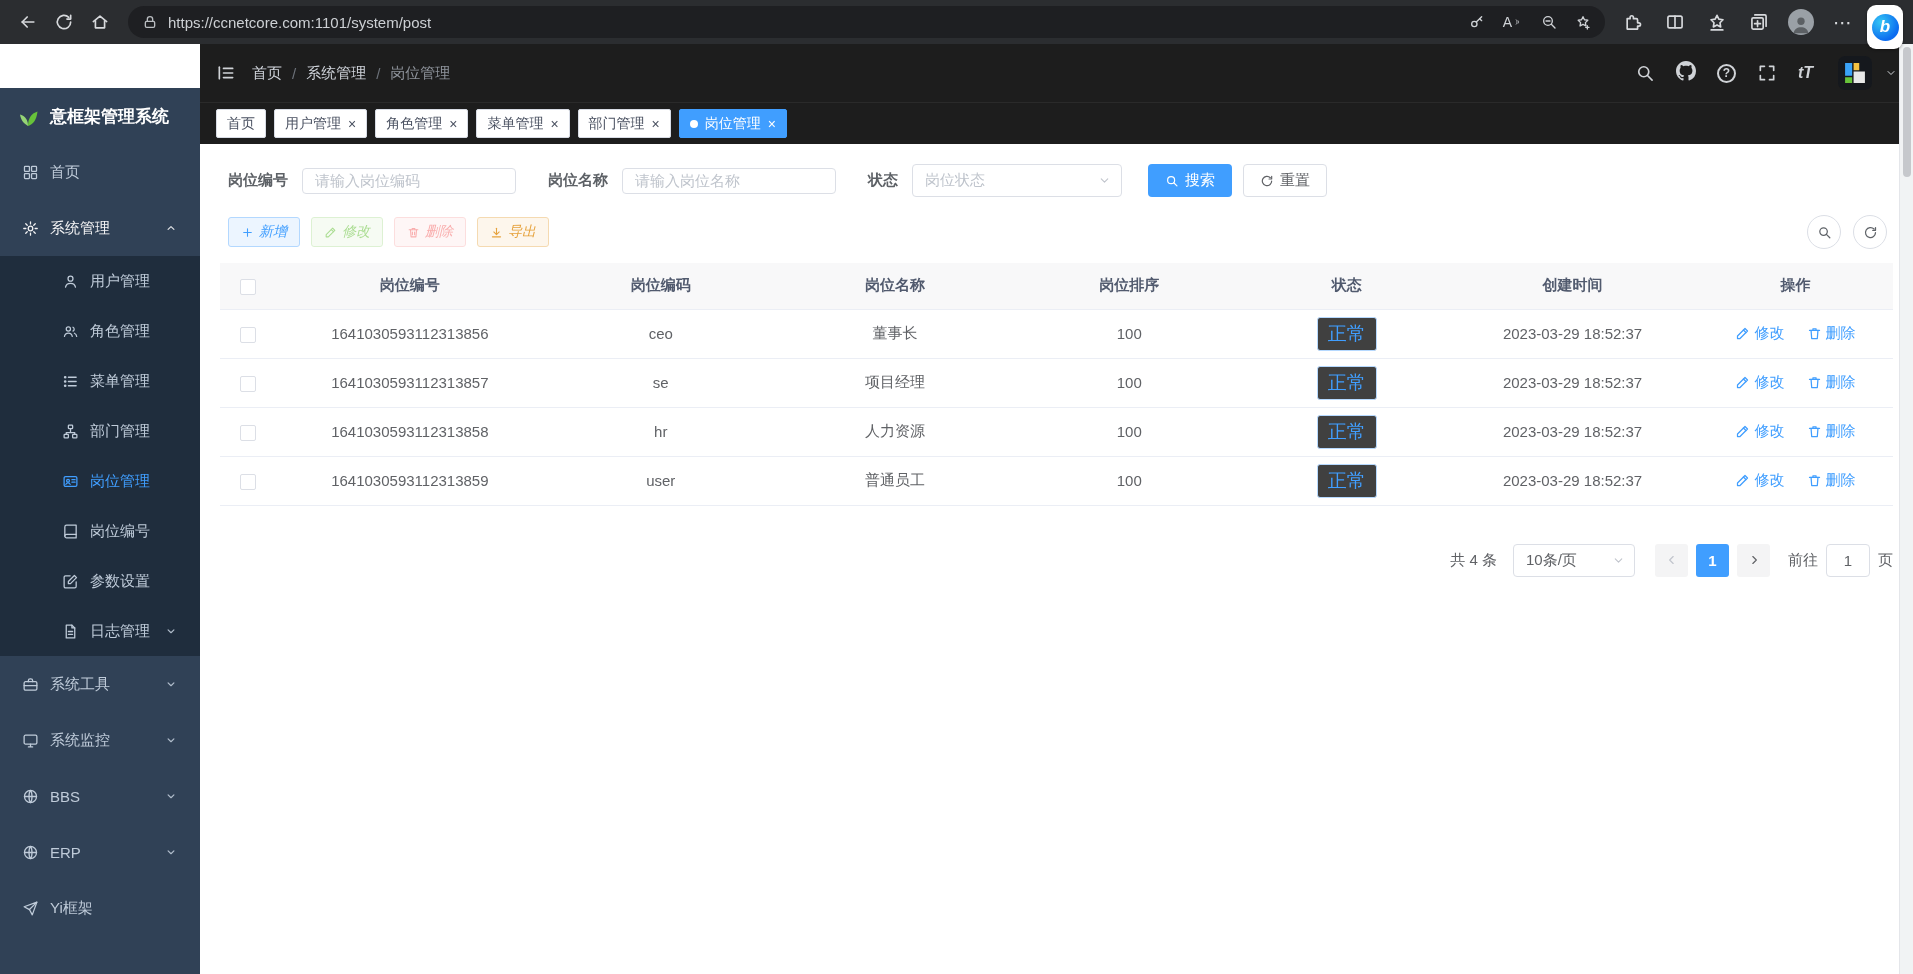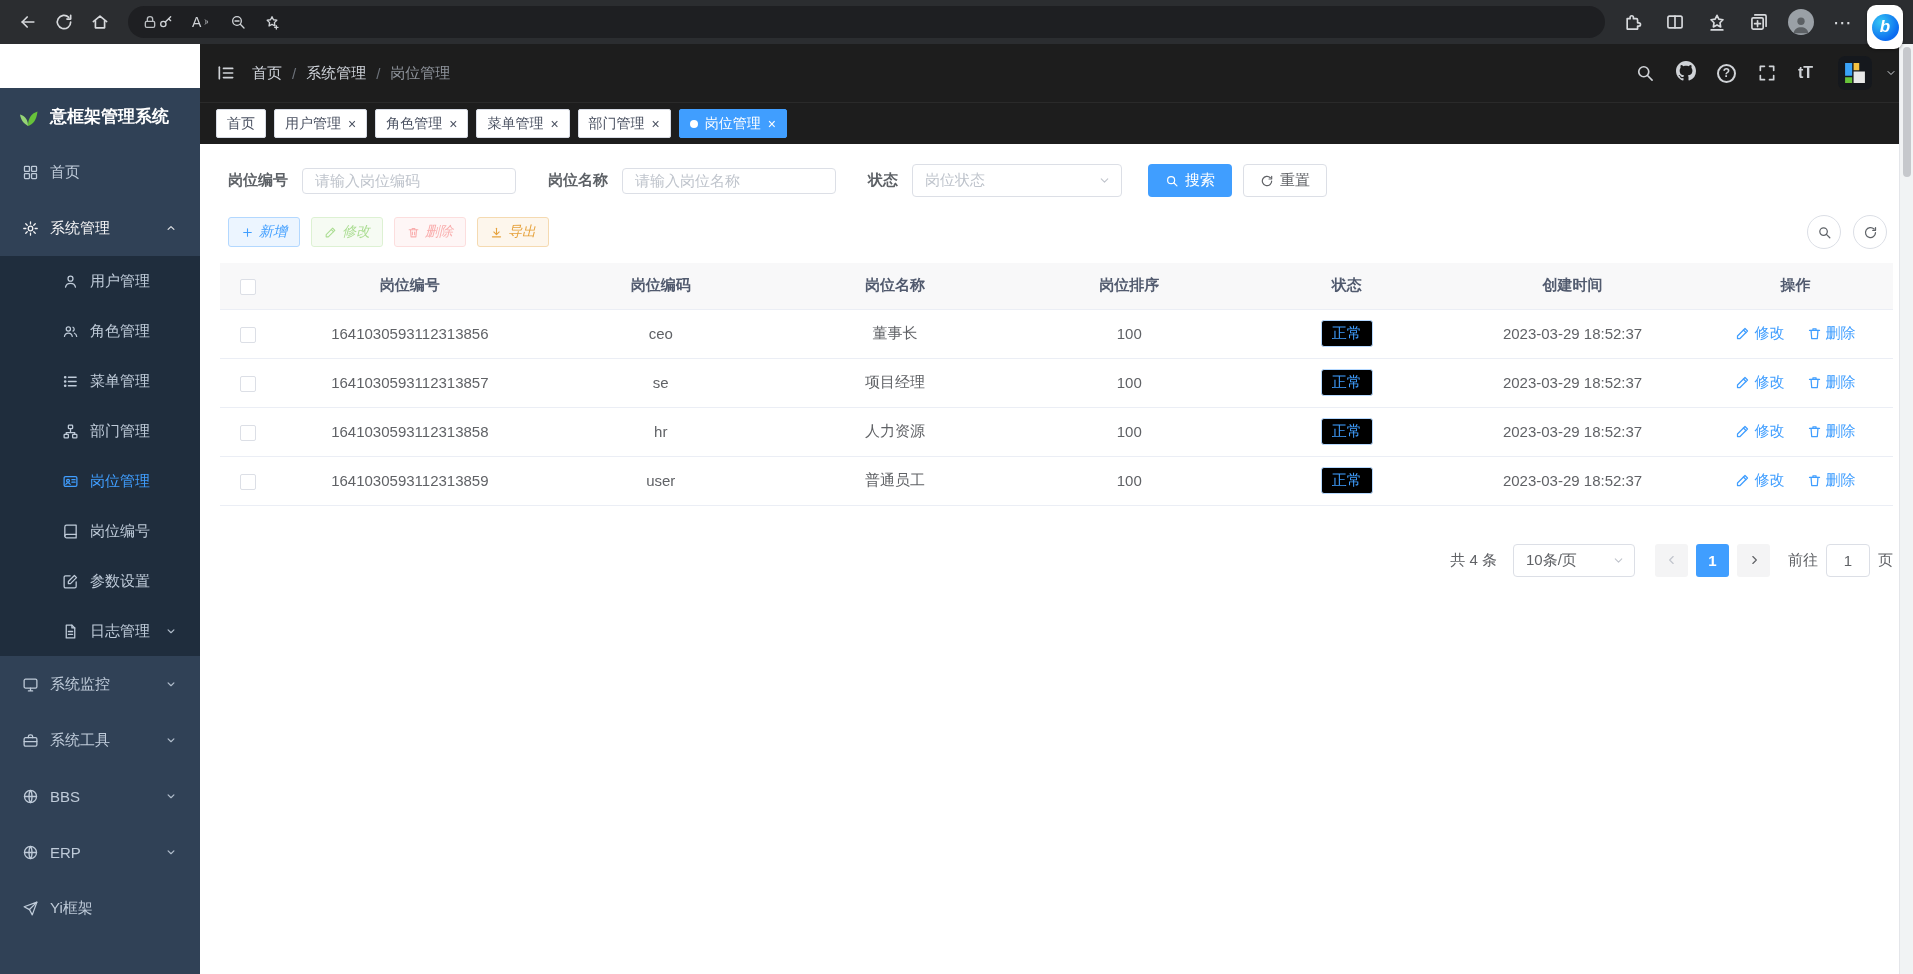--- a/index.html
+++ b/index.html
@@ -57,21 +57,21 @@
   .main { flex:1; display:flex; flex-direction:column; min-width:0; }
   .app-header { height:58px; background:#1d1d1d; display:flex; align-items:center;
     padding:0 16px; color:#d0d3d7; flex-shrink:0; }
   .breadcrumb { margin-left:16px; font-size:15px; display:flex; align-items:center; gap:10px; }
   .bc-link { color:#cfd3da; cursor:pointer; }
   .bc-sep { color:#6d727a; }
   .bc-current { color:#8f949c; }
   .hdr-right { margin-left:auto; display:flex; align-items:center; gap:21px; }
   .q-ic { width:19px; height:19px; border:2px solid currentColor; border-radius:50%;
     display:flex; align-items:center; justify-content:center; font-size:12px; font-weight:700; }
-  .tt-ic { font-size:16px; font-weight:600; letter-spacing:0; }
+  .tt-ic { font-size:16px; font-weight:600; letter-spacing:0;font-style:italic; }
   .gh svg { width:20px; height:20px; fill:currentColor; stroke:none; }
   .hdr-avatar { width:34px; height:34px; border-radius:7px; overflow:hidden; margin-left:4px; cursor:pointer; }
   .hdr-avatar svg { width:34px; height:34px; }
   .hdr-caret { width:12px; height:12px; margin-left:-8px; }
 
   
   .tabbar { height:42px; background:#1d1d1d; border-top:1px solid #2a2a2a;
     display:flex; align-items:center; gap:8px; padding:0 16px; flex-shrink:0; }
   .tab { height:29px; background:#fff; border:1px solid #d8dce5; border-radius:2px;
     color:#495060; font-size:14px; display:flex; align-items:center; gap:7px;
@@ -118,22 +118,22 @@
 
   
   table.grid { width:100%; border-collapse:collapse; font-size:15px; color:#606266;
     table-layout:fixed; }
   .grid th { background:#f8f8f9; color:#515a6e; font-weight:700; height:46px;
     border-bottom:1px solid #ebeef5; text-align:center; }
   .grid td { height:49px; border-bottom:1px solid #ebeef5; text-align:center;
     white-space:nowrap; overflow:hidden; }
   .cb { display:inline-block; width:16px; height:16px; border:1px solid #dcdfe6;
     border-radius:2px; background:#fff; vertical-align:middle; cursor:pointer; }
-  .tag { display:inline-block; padding:3px 10px; font-size:15px; border-radius:3px;
-    background:#000000; border:1px solid #b6d9ff; color:#409eff; }
+  .tag { display:inline-block; padding:3px 10px; font-size:19px; border-radius:3px;
+    background:#404040; border:1px solid #b6d9ff; color:#409eff; }
   .op-link { color:#409eff; display:inline-flex; align-items:center; gap:4px;
     margin:0 9px; cursor:pointer; }
   .op-link .svgi { width:15px; height:15px; stroke-width:2; }
 
   
   .pagination { display:flex; align-items:center; justify-content:flex-end;
     margin-top:38px; color:#606266; font-size:15px; }
   .p-total { margin-right:16px; }
   .psel { width:122px; height:33px; border:1px solid #dcdfe6; border-radius:4px;
     display:flex; align-items:center; justify-content:space-between; padding:0 9px 0 12px;
@@ -179,20 +179,21 @@
           <path d="M4 11.5L12 5l8 6.5"></path>
           <path d="M6.5 10.5V19h11v-8.5"></path>
         </svg>
     </span>
 
     <div class="addressbar">
       <svg class="svgi" viewBox="0 0 24 24">
           <rect x="5" y="11" width="14" height="9" rx="2"></rect>
           <path d="M8 11V8a4 4 0 0 1 8 0v3"></path>
         </svg>
+      <span class="url">https://ccnetcore.com:1101/system/post</span>
       <span class="bar-icons">
         <svg class="svgi" viewBox="0 0 24 24">
             <circle cx="8" cy="15" r="4"></circle>
             <path d="M11 12l8-8"></path>
             <path d="M16 7l3 3"></path>
           </svg>
         <span class="ra-wrap">
           <span>A</span>
           <svg class="svgi" style="width:9px" viewBox="0 0 24 24">
               <path d="M6 6c3 3 3 9 0 12"></path>
@@ -353,35 +354,35 @@
             </svg>
           <span>日志管理</span>
           <svg class="svgi chev" viewBox="0 0 24 24">
               <path d="M7 10l5 5 5-5"></path>
             </svg>
         </div>
       </div>
 
       <div class="menu-item">
         <svg class="svgi mi" viewBox="0 0 24 24">
-            <rect x="3" y="4.5" width="18" height="12.5" rx="2"></rect>
-            <path d="M9 21h6M12 17v4"></path>
-          </svg>
-        <span>系统监控</span>
-        <svg class="svgi chev" viewBox="0 0 24 24">
-            <path d="M7 10l5 5 5-5"></path>
-          </svg>
-      </div>
-      <div class="menu-item">
-        <svg class="svgi mi" viewBox="0 0 24 24">
             <rect x="3" y="8" width="18" height="12" rx="2"></rect>
             <path d="M9 8V6.5A2.5 2.5 0 0 1 11.5 4h1A2.5 2.5 0 0 1 15 6.5V8"></path>
             <path d="M3 13.5h18"></path>
           </svg>
         <span>系统工具</span>
+        <svg class="svgi chev" viewBox="0 0 24 24">
+            <path d="M7 10l5 5 5-5"></path>
+          </svg>
+      </div>
+      <div class="menu-item">
+        <svg class="svgi mi" viewBox="0 0 24 24">
+            <rect x="3" y="4.5" width="18" height="12.5" rx="2"></rect>
+            <path d="M9 21h6M12 17v4"></path>
+          </svg>
+        <span>系统监控</span>
         <svg class="svgi chev" viewBox="0 0 24 24">
             <path d="M7 10l5 5 5-5"></path>
           </svg>
       </div>
       <div class="menu-item">
         <svg class="svgi mi" viewBox="0 0 24 24">
             <circle cx="12" cy="12" r="8.5"></circle>
             <path d="M3.5 12h17M12 3.5c2.8 2.8 2.8 14.2 0 17M12 3.5c-2.8 2.8-2.8 14.2 0 17"></path>
           </svg>
         <span>BBS</span>

